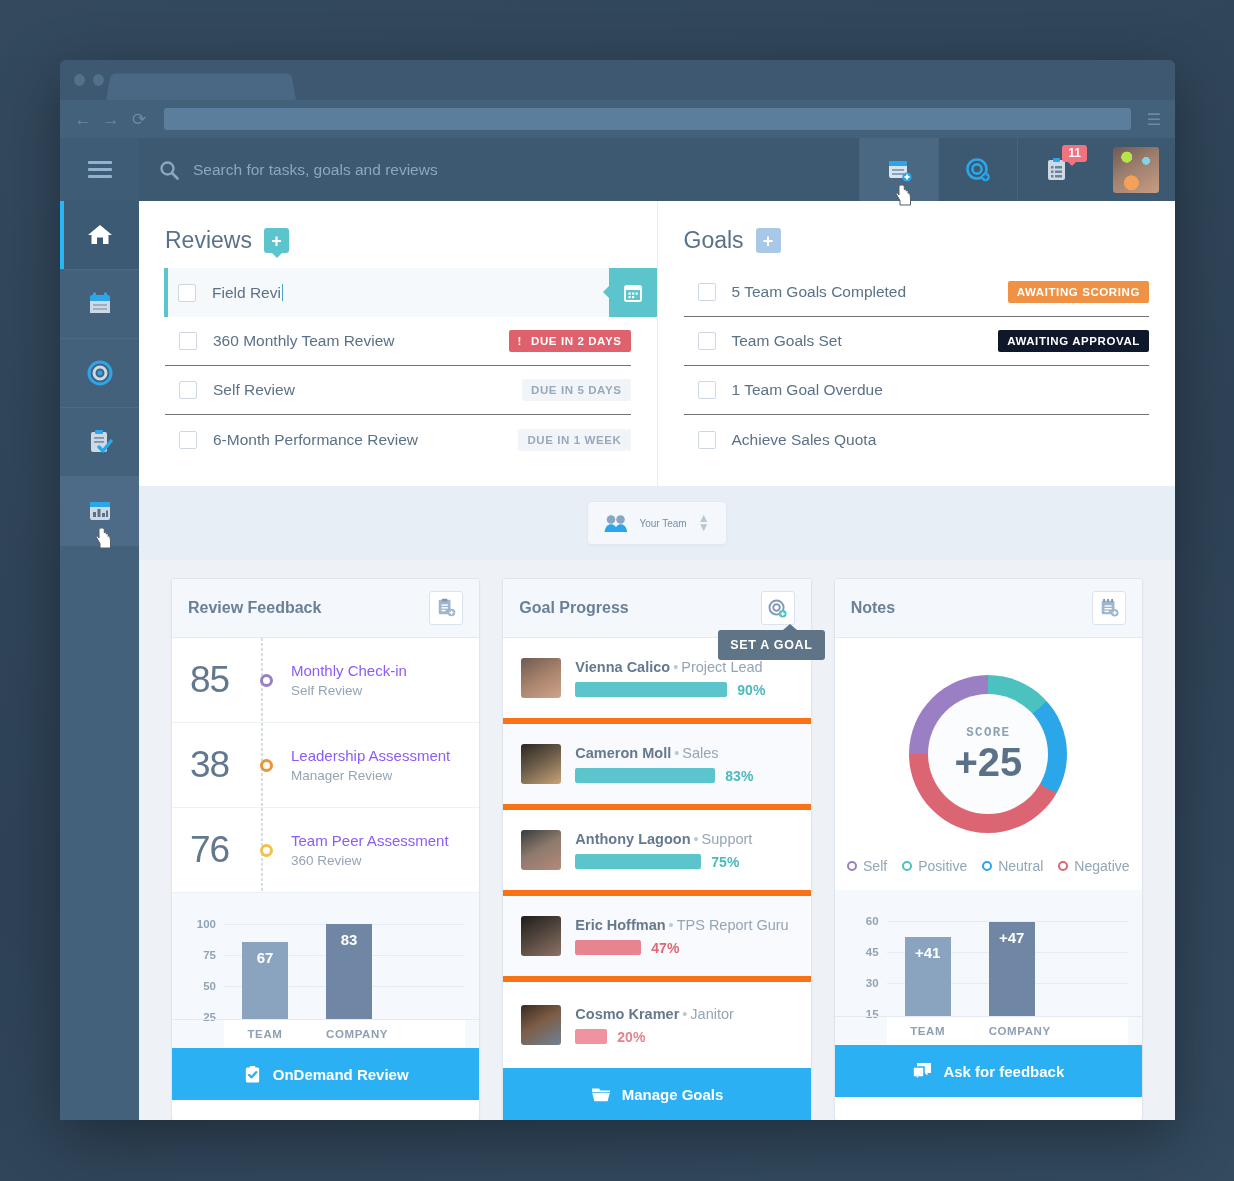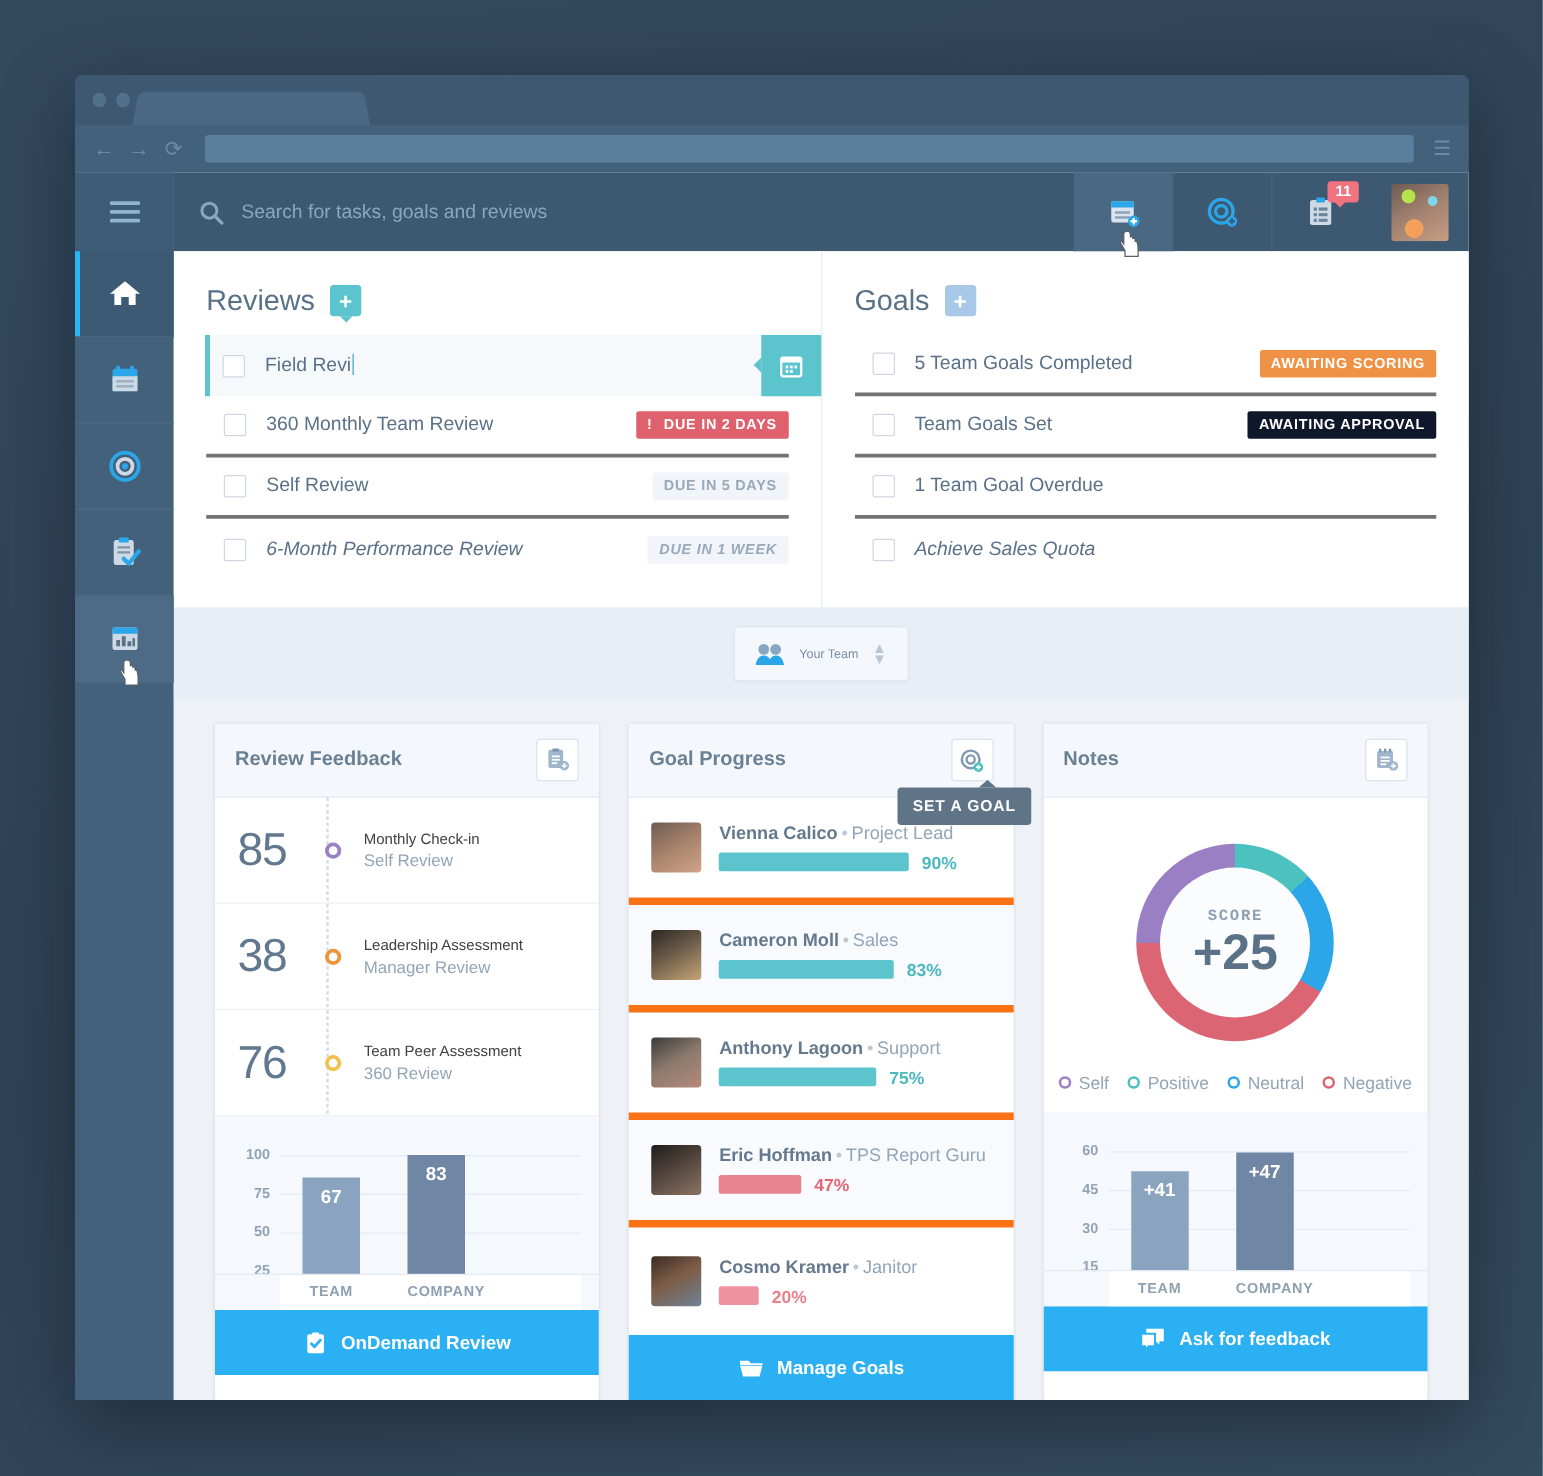--- a/index.html
+++ b/index.html
@@ -111,23 +111,23 @@
   .plus.teal { background: #5cc4cc; }
   .plus.teal::after {
     content: ""; position: absolute; left: 8px; bottom: -5px;
     border-left: 5px solid transparent; border-right: 5px solid transparent;
     border-top: 5px solid #5cc4cc;
   }
   .plus.blue { background: #a8c8e8; }
 
   .row {
     display: flex; align-items: center; height: 49px;
-    border-bottom: 3px solid #737373; position: relative;
-  }
-  .row:last-child { border-bottom: none; font-style: italic; }
+    border-bottom: 1px solid #737373; position: relative;
+  }
+  .row:last-child { border-bottom: none; }
   .row.editing {
     background: #f6f9fc; border-bottom: none;
     height: 49px; margin-left: -1px;
   }
   .row.editing::before {
     content: ""; position: absolute; left: 0; top: 0; bottom: 0; width: 4px; background: #5cc4cc;
   }
   .cb {
     width: 18px; height: 18px; border: 1px solid #cfd8e2; border-radius: 2px;
     background: #fff; margin: 0 16px 0 14px; flex: none;
@@ -192,21 +192,21 @@
     border-bottom: 6px solid #5f7487;
   }
 
   
   .fbrow { display: flex; align-items: center; height: 85px; border-bottom: 1px solid #edf1f5; padding: 0 18px; position: relative; }
   .fbrow .score { font-size: 37px; color: #62788e; width: 68px; font-weight: normal; letter-spacing: -1px; }
   .dotline { position:absolute; left: 89px; top: 0; bottom: 0; width: 2px;
     background-image: linear-gradient(#d5dde6 55%, transparent 0); background-size: 2px 5px; }
   .marker { width: 13px; height: 13px; border-radius: 50%; border: 3px solid #999; background: #fff; margin: 0 18px 0 2px; z-index: 1; flex:none; }
   .fbtexts { min-width: 0; }
-  .fbtitle { font-size: 12px; color: #404040; line-height: 1.25; }
+  .fbtitle { font-size: 15px; color: #8b5cf6; line-height: 1.25; }
   .fbsub { font-size: 13.5px; color: #93a5b6; margin-top: 2px; }
 
   
   .chart { height: 155px; background: #f5f8fc; position: relative; padding: 14px 0 0; }
   .chart .yax { position: absolute; left: 0; top: 14px; bottom: 28px; width: 52px; }
   .chart .ytick { position: absolute; right: 8px; font-size: 11.5px; color: #92a3b5; font-weight: bold; transform: translateY(-50%); }
   .chart .grid { position: absolute; left: 52px; right: 14px; height: 1px; background: #e6ecf3; }
   .chart .plot { position: absolute; left: 52px; right: 14px; top: 14px; bottom: 28px; display: flex; justify-content: flex-start; gap: 38px; padding-left: 18px; align-items: flex-end; }
   .bar { width: 46px; position: relative; display: flex; justify-content: center; }
   .bar .val { color: #fff; font-weight: bold; font-size: 15px; margin-top: 7px; }

